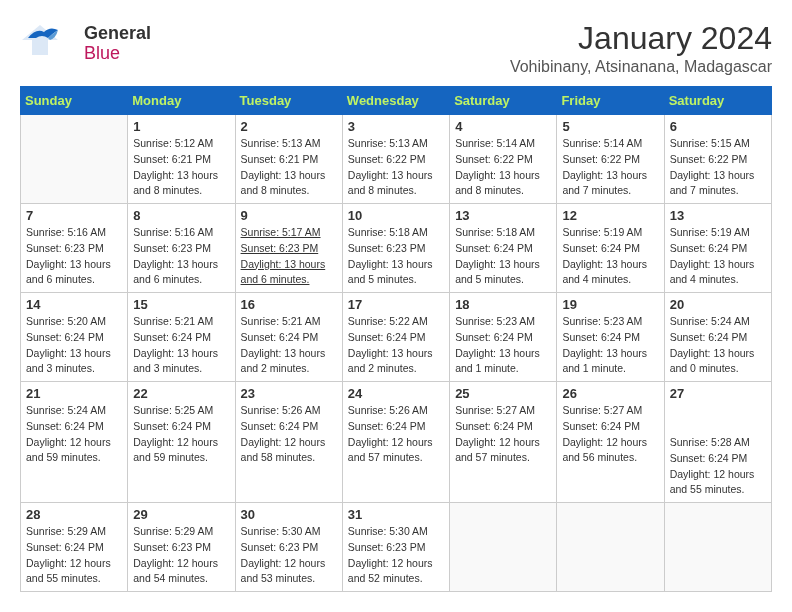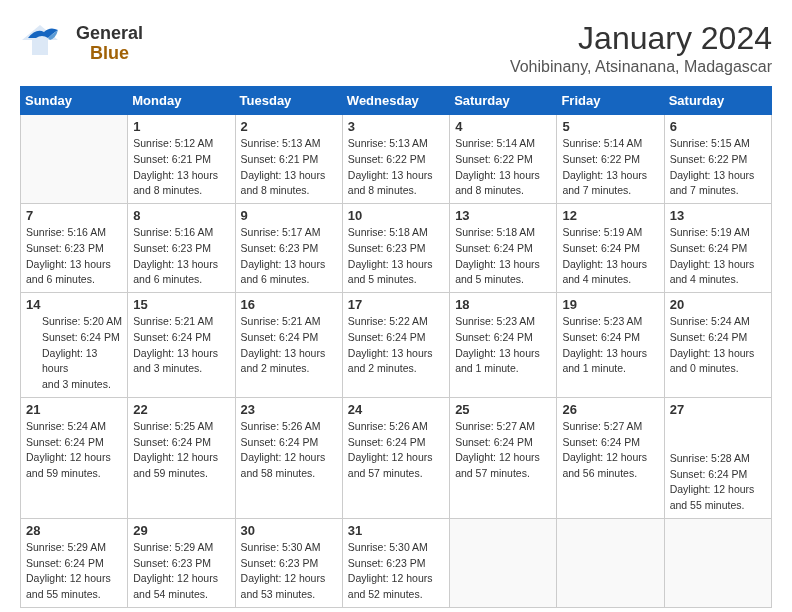--- a/index.html
+++ b/index.html
@@ -29,21 +29,21 @@
       color: #555;
       margin-top: 1px;
     }
     .calendar {
       width: 100%;
       border-collapse: collapse;
       font-size: 11px;
     }
     .calendar th {
       background-color: #1565c0;
-      color: #ffffff;
+      color: #bef264;
       padding: 6px 4px;
       text-align: left;
       font-size: 13px;
       font-weight: bold;
       border: 1px solid #1565c0;
     }
     .calendar td {
       border: 1px solid #ccc;
       padding: 4px 5px;
       vertical-align: top;
@@ -62,37 +62,36 @@
       margin-bottom: 2px;
     }
     .day-info {
       color: #333;
       line-height: 1.5;
       font-size: 10.5px;
     }
     .logo-wrapper {
       display: flex;
       align-items: center;
-      gap: 12px;
+      gap: 20px;
     }
     .logo-name {
       display: flex;
       flex-direction: column;
       line-height: 1.1;
     }
     .logo-general {
       font-size: 18px;
       font-weight: bold;
       color: #333;
     }
     .logo-blue {
       font-size: 18px;
-      font-weight: bold;
-      color: #a16207;
-      text-align: center;
+      font-weight: normal;
+      color: #be185d;
     }
   </style>
 </head>
 <body>
 
 <div class="header">
   <div class="logo-wrapper">
     <div style="color:#1565c0; font-size:32px; margin-right:4px;">
       <svg width="40" height="40" viewBox="0 0 40 40">
         <polygon points="20,5 38,20 28,20 28,35 12,35 12,20 2,20" fill="#1565c0" opacity="0.15"></polygon>
@@ -179,21 +178,21 @@
         </td>
         <td>
           <span class="day-number">8</span>
           <div class="day-info" style="white-space: pre-line;">Sunrise: 5:16 AM
 Sunset: 6:23 PM
 Daylight: 13 hours
 and 6 minutes.</div>
         </td>
         <td>
           <span class="day-number">9</span>
-          <div class="day-info" style="white-space: pre-line;">Sunrise: 5:17 AM
+          <div class="day-info" style="white-space: pre-line; text-decoration: underline;">Sunrise: 5:17 AM
 Sunset: 6:23 PM
 Daylight: 13 hours
 and 6 minutes.</div>
         </td>
         <td>
           <span class="day-number">10</span>
           <div class="day-info" style="white-space: pre-line;">Sunrise: 5:18 AM
 Sunset: 6:23 PM
 Daylight: 13 hours
 and 5 minutes.</div>
@@ -216,21 +215,21 @@
           <span class="day-number">13</span>
           <div class="day-info" style="white-space: pre-line;">Sunrise: 5:19 AM
 Sunset: 6:24 PM
 Daylight: 13 hours
 and 4 minutes.</div>
         </td>
       </tr>
       <tr>
         <td>
           <span class="day-number">14</span>
-          <div class="day-info" style="white-space: pre-line; margin-left: 16px;">Sunrise: 5:20 AM
+          <div class="day-info" style="white-space: pre-line;">Sunrise: 5:20 AM
 Sunset: 6:24 PM
 Daylight: 13 hours
 and 3 minutes.</div>
         </td>
         <td>
           <span class="day-number">15</span>
           <div class="day-info" style="white-space: pre-line;">Sunrise: 5:21 AM
 Sunset: 6:24 PM
 Daylight: 13 hours
 and 3 minutes.</div>

